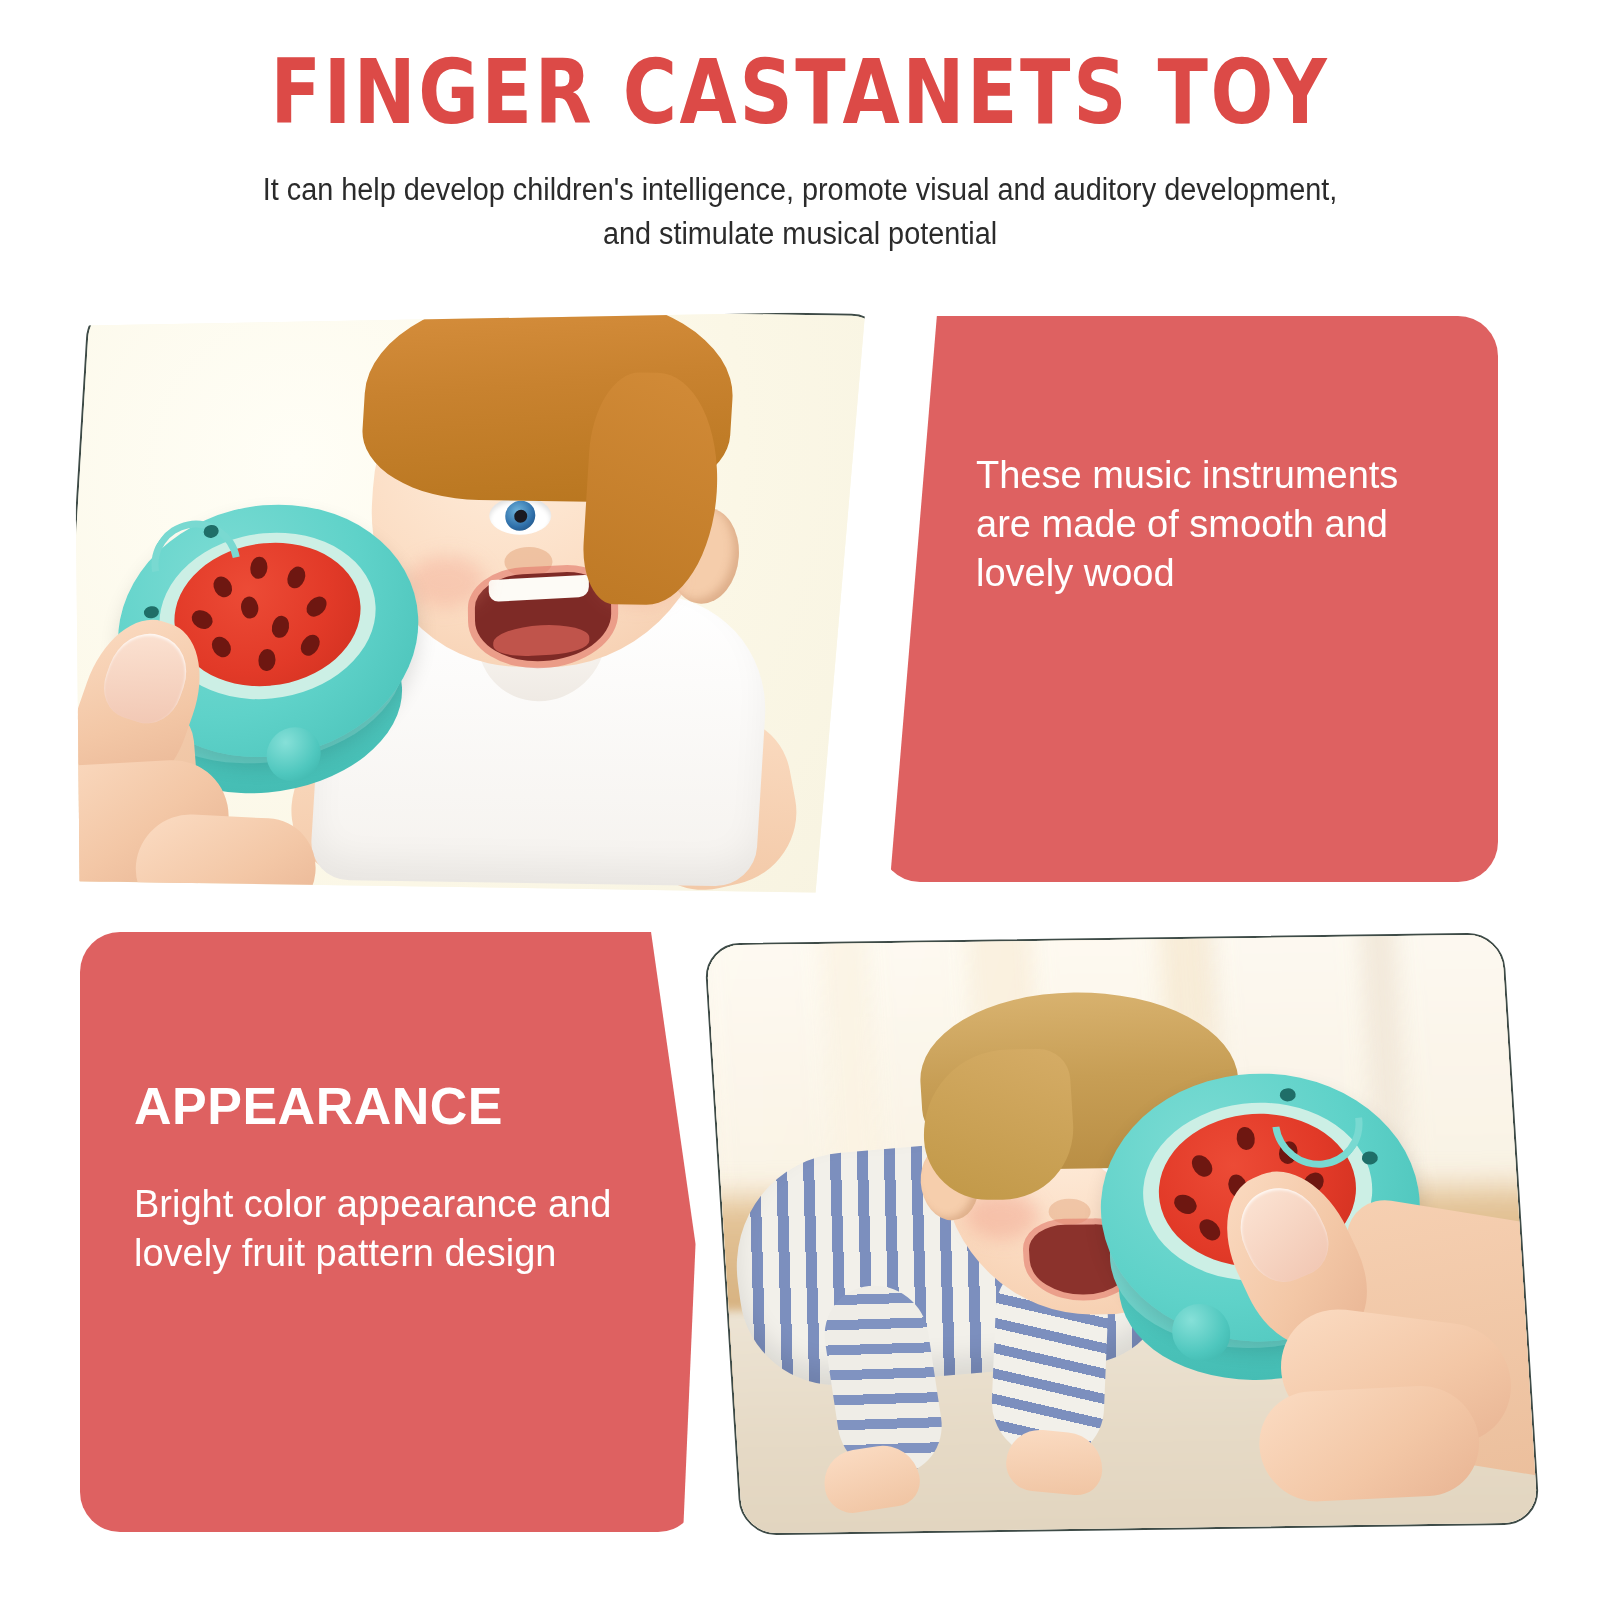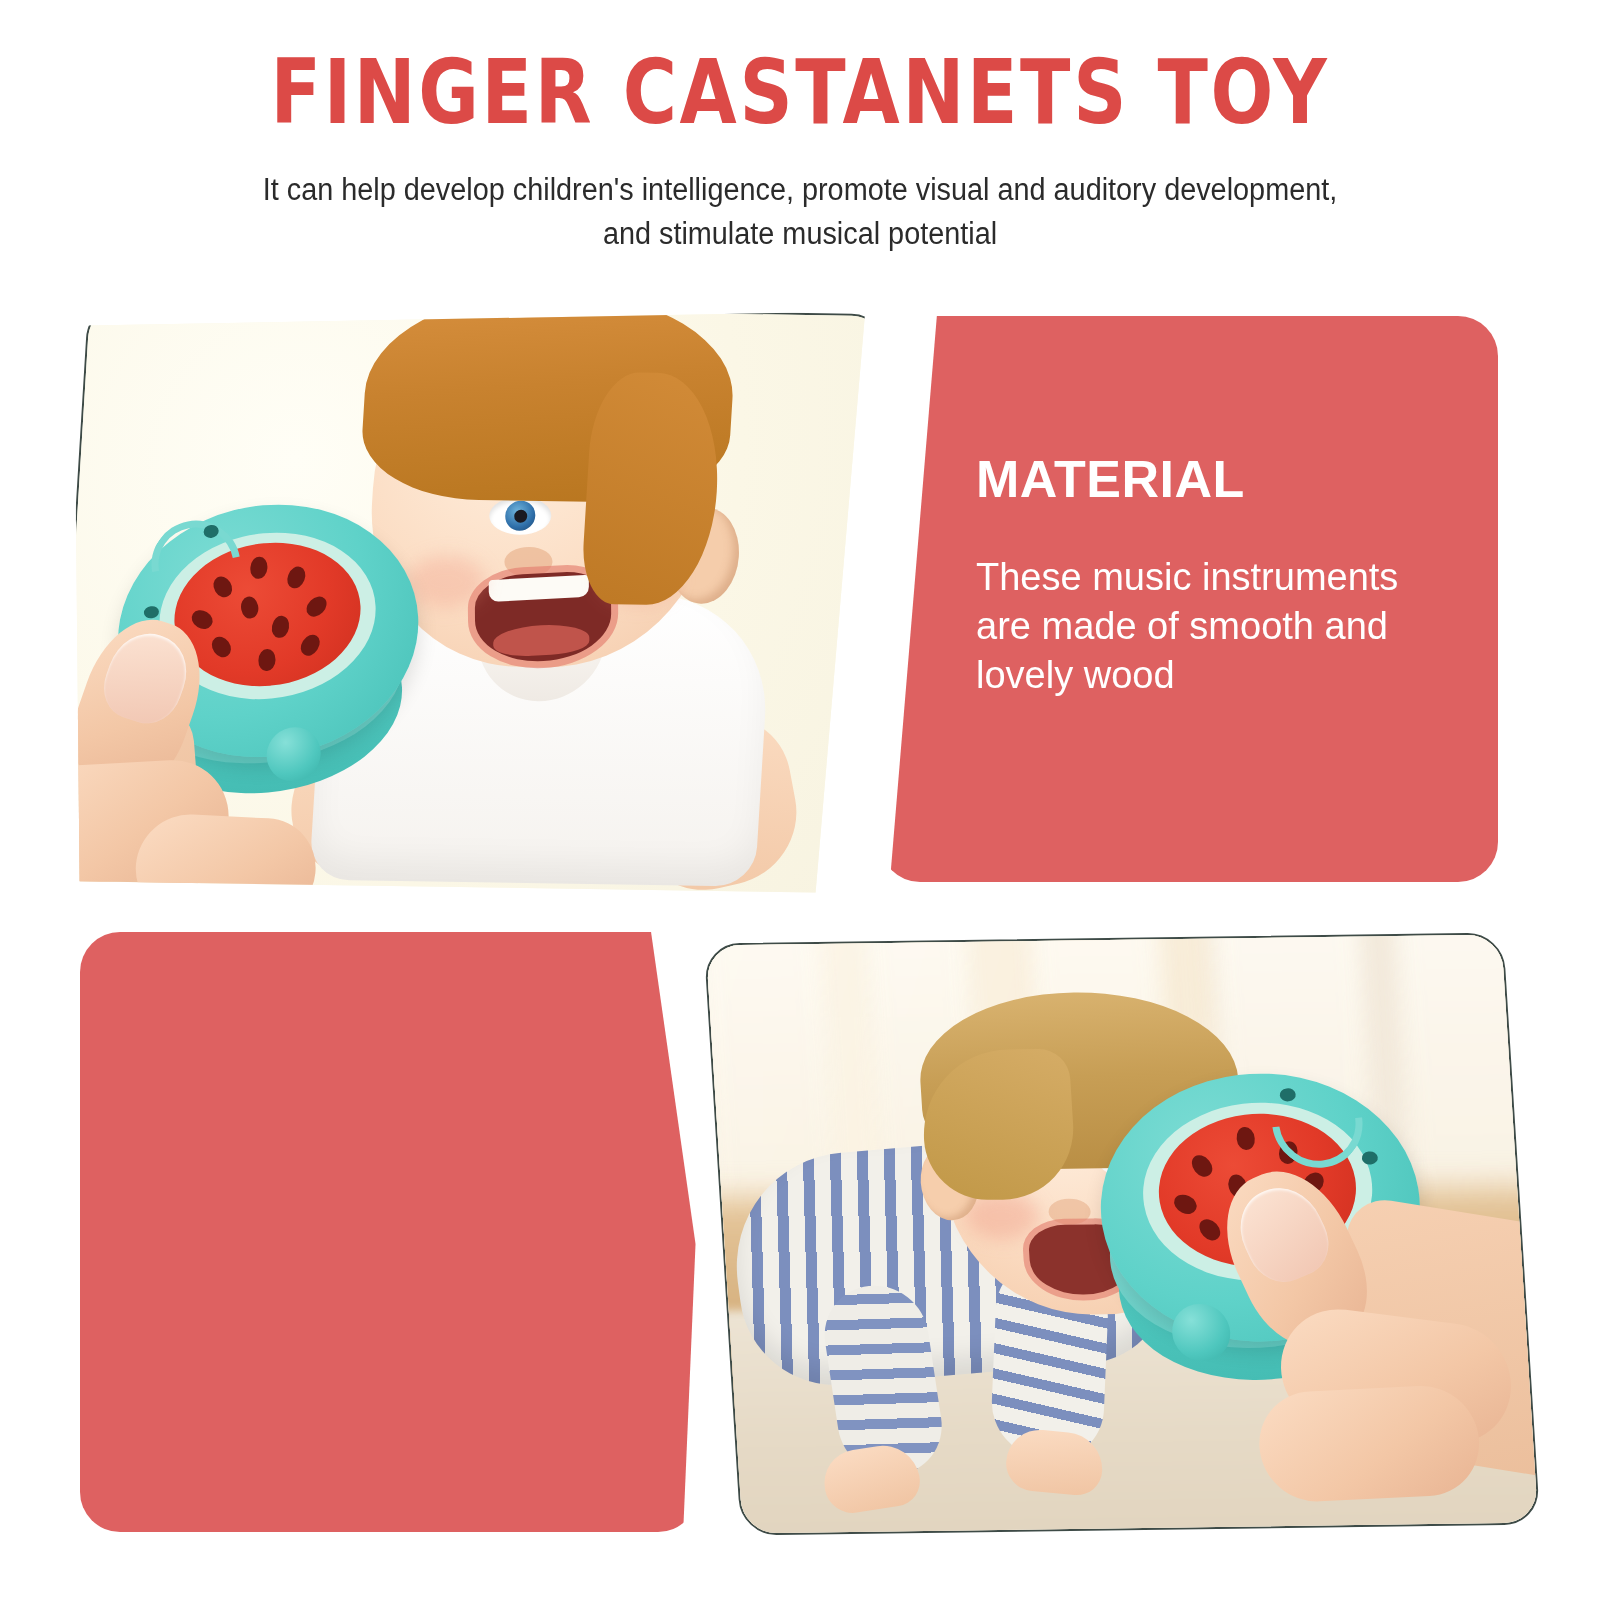--- a/index.html
+++ b/index.html
@@ -444,27 +444,28 @@
         <div class="finger" style="left:150px;top:178px;width:180px;height:104px;transform:rotate(2deg);border-radius:56px;"></div>
       </div>
 
       <div class="vignette"></div>
     </div>
   </div>
 </div>
 
 <div id="panel-material" class="info-panel">
   <div class="pad">
-    <div class="panel-heading">MATERIAL</div>
     <div class="panel-body">These music instruments are made of smooth and lovely wood</div>
   </div>
 </div>
 
 <div id="panel-appearance" class="info-panel">
   <div class="pad">
+    <div class="panel-heading">APPEARANCE</div>
+    <div class="panel-body">Bright color appearance and lovely fruit pattern design</div>
   </div>
 </div>
 
 <div id="photo-bottom" class="cell">
   <div class="frame">
     <div class="frame-inner">
       <div class="bg-room">
         <div class="room-window"></div>
         <div class="room-curtain" style="left:6%;width:13%;"></div>
         <div class="room-curtain" style="left:24%;width:11%;"></div>

